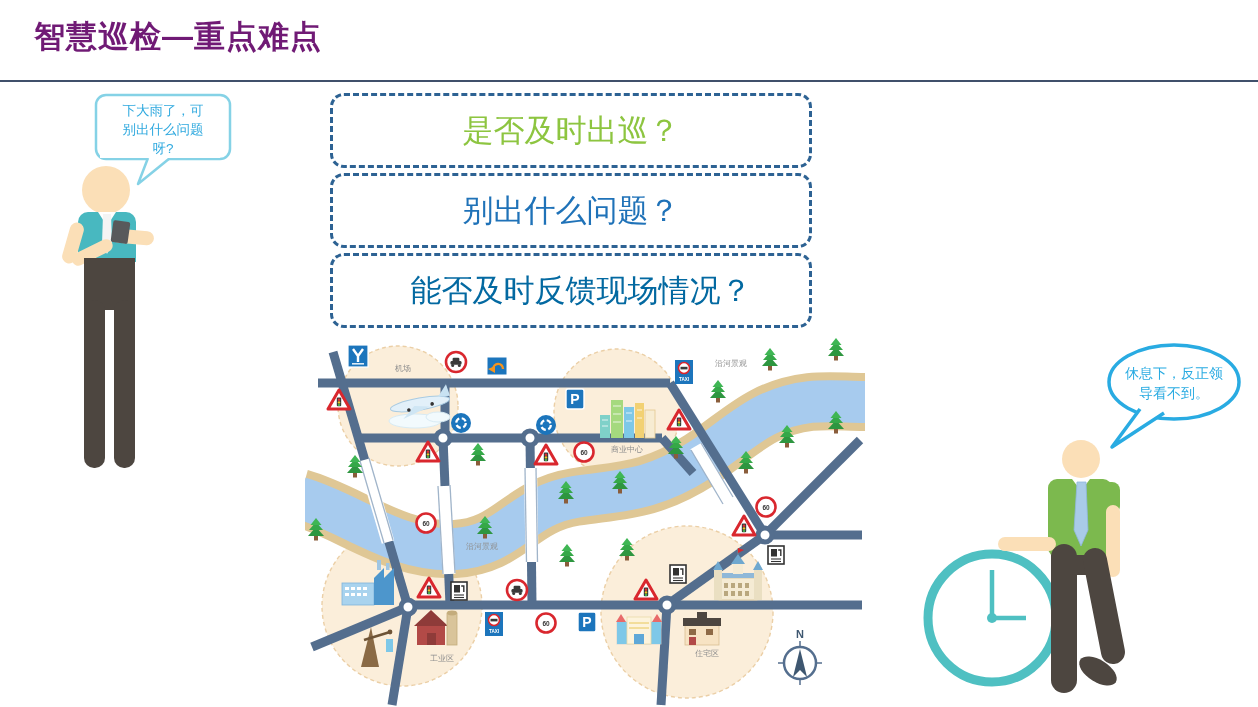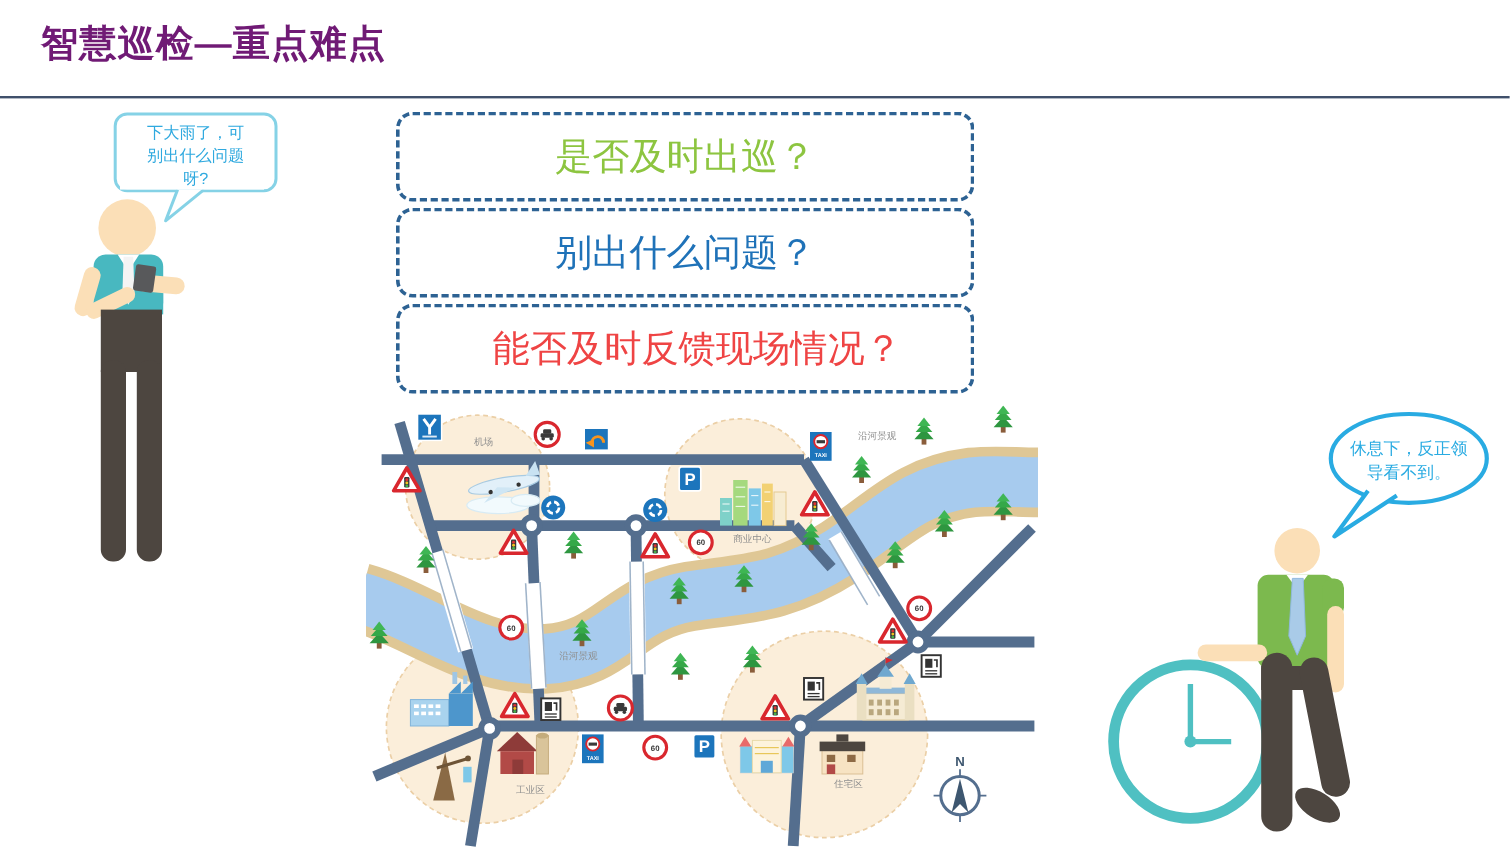--- a/index.html
+++ b/index.html
@@ -28,21 +28,21 @@
 <h1 class="slide-title">智慧巡检—重点难点</h1>
 <div class="divider"></div>
 
 <div class="qbox q1">
   <span class="qtext" style="color: rgb(141, 197, 64);">是否及时出巡？</span>
 </div>
 <div class="qbox q2">
   <span class="qtext" style="color: rgb(31, 114, 184);">别出什么问题？</span>
 </div>
 <div class="qbox q3">
-  <span class="qtext" style="color: #ef4444; margin-left: 20px;">能否及时反馈现场情况？</span>
+  <span class="qtext" style="color: #0369a1; margin-left: 20px;">能否及时反馈现场情况？</span>
 </div>
 
 <svg style="left:40px;top:85px" width="280" height="400" viewBox="40 85 280 400">
   <g>
     <circle cx="106" cy="190" r="24" fill="#FBDFB7"></circle>
     <rect x="78" y="212" width="58" height="50" rx="10" fill="#48B8C0"></rect>
     <rect x="78" y="240" width="58" height="22" fill="#48B8C0"></rect>
     <polygon points="98,212 107,226 116,212" fill="#fff"></polygon>
     <polygon points="103,214 111,214 112,244 107,254 102,244" fill="#F4F4F4"></polygon>
     <rect x="66" y="222" width="14" height="42" rx="7" fill="#FBDFB7" transform="rotate(16 73 243)"></rect>

